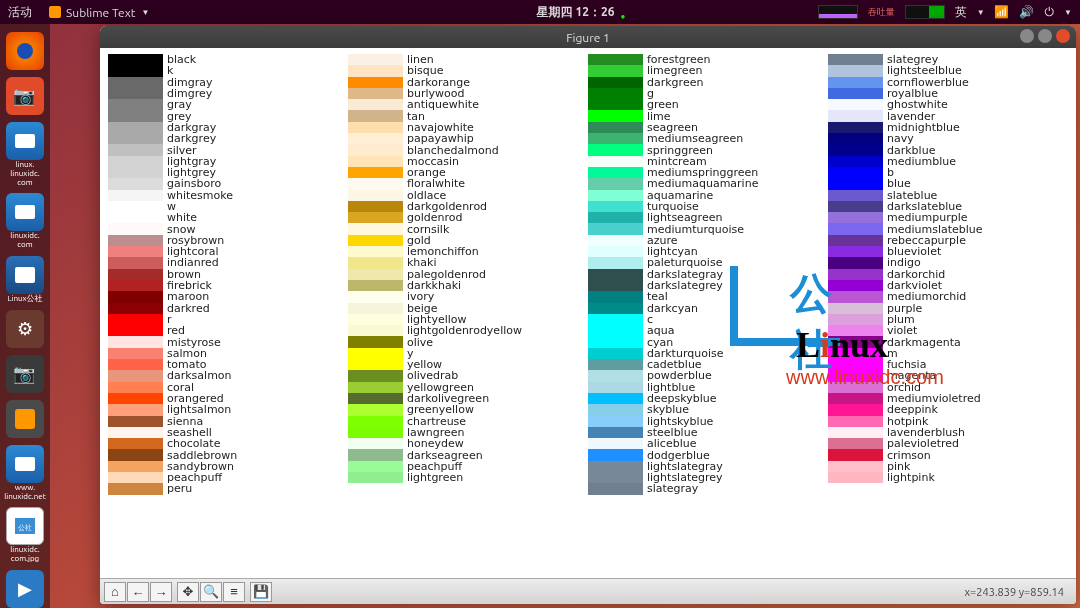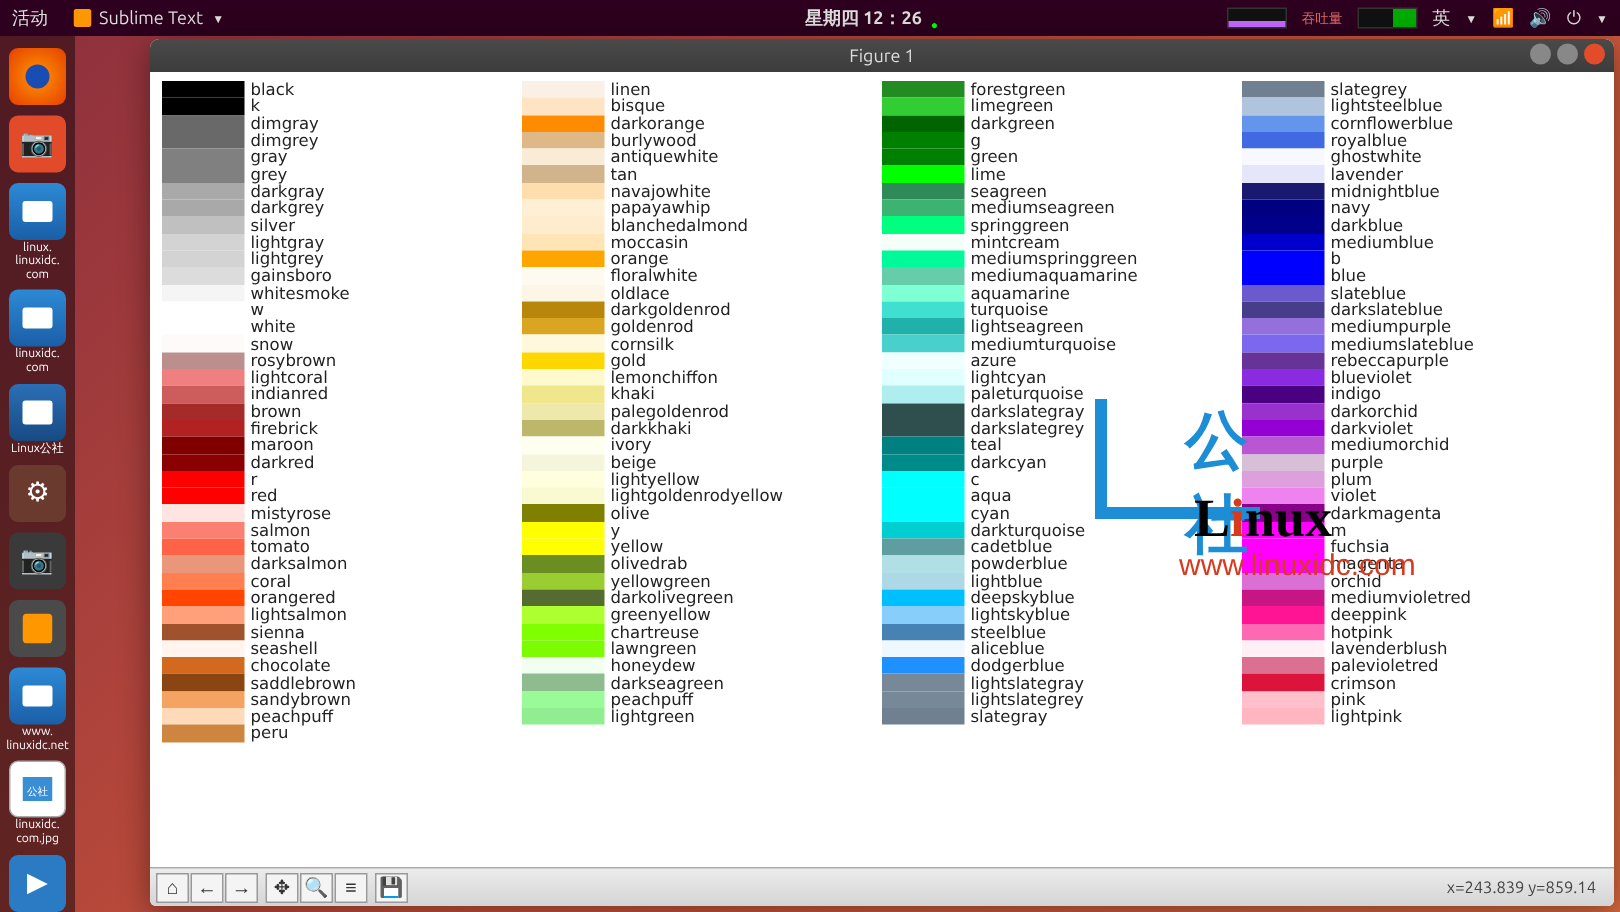--- a/index.html
+++ b/index.html
@@ -593,20 +593,24 @@
           </div>
           <div class="row">
             <div class="swatch" style="background: rgb(173, 216, 230);"></div>
             <div class="label">lightblue</div>
           </div>
           <div class="row">
             <div class="swatch" style="background: rgb(0, 191, 255);"></div>
             <div class="label">deepskyblue</div>
           </div>
           <div class="row">
+            <div class="swatch" style="background: rgb(135, 206, 235);"></div>
+            <div class="label">skyblue</div>
+          </div>
+          <div class="row">
             <div class="swatch" style="background: rgb(135, 206, 250);"></div>
             <div class="label">lightskyblue</div>
           </div>
           <div class="row">
             <div class="swatch" style="background: rgb(70, 130, 180);"></div>
             <div class="label">steelblue</div>
           </div>
           <div class="row">
             <div class="swatch" style="background: rgb(240, 248, 255);"></div>
             <div class="label">aliceblue</div>

